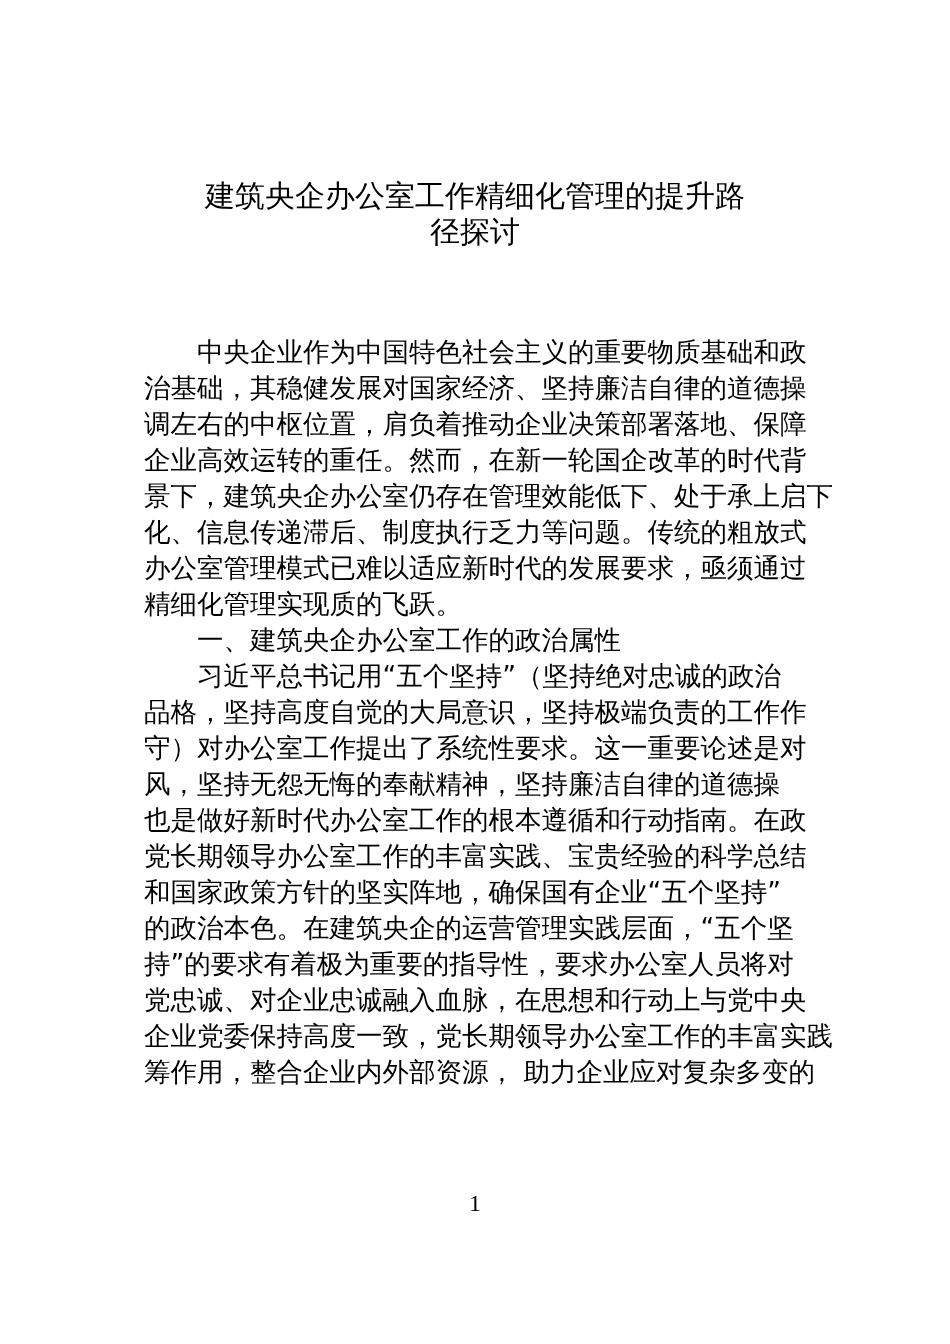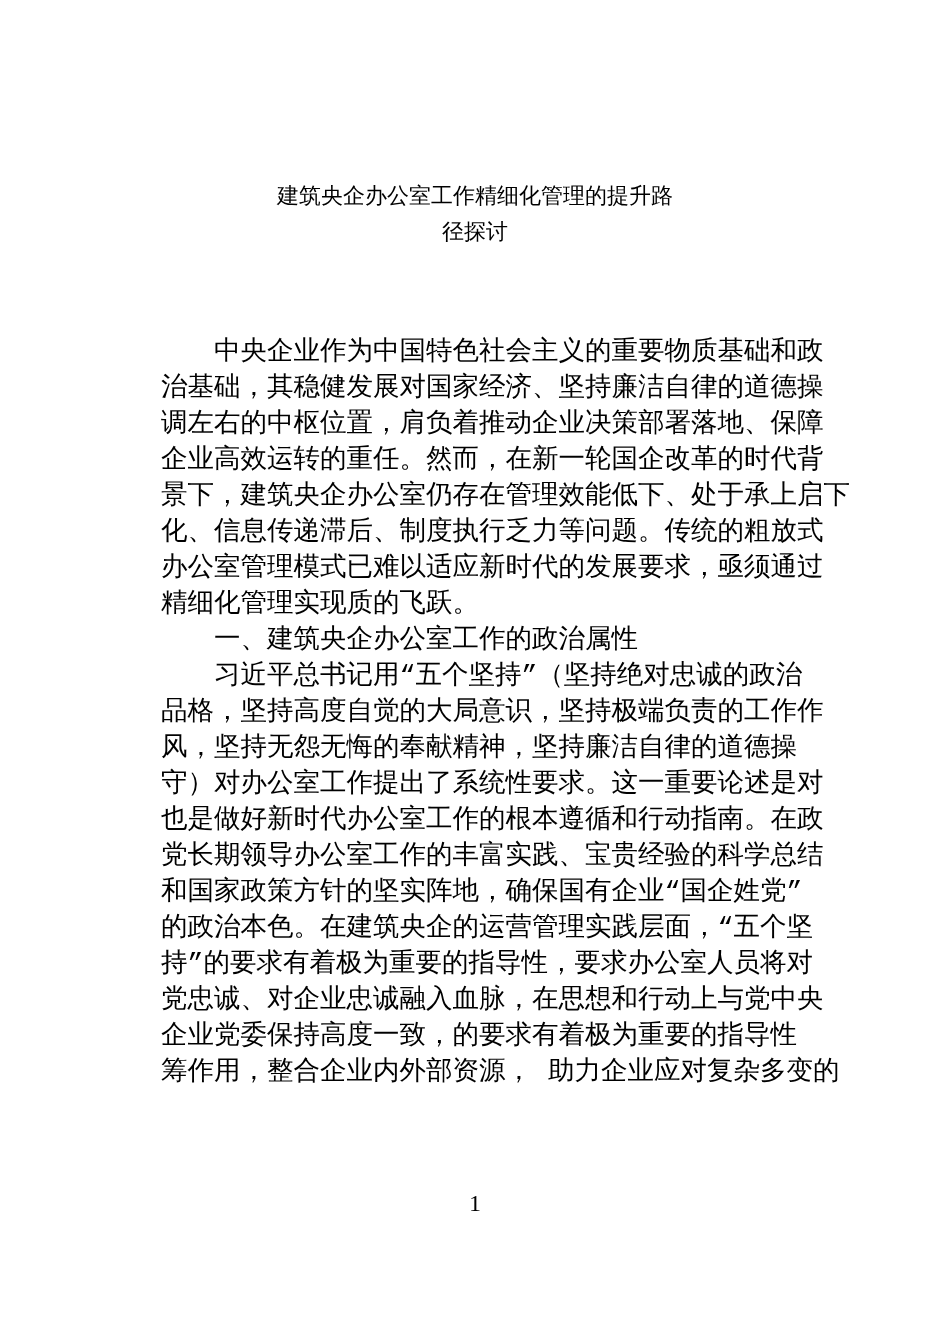--- a/index.html
+++ b/index.html
@@ -21,39 +21,38 @@
       top: 0;
       width: 950px;
       height: 1344px;
       background: #ffffff;
     }
     .title {
       position: absolute;
       left: 140px;
       width: 670px;
       text-align: center;
-      font-size: 22px;
+      font-size: 30px;
       line-height: 70px;
       top: 161px;
       margin: 0;
       font-weight: normal;
       letter-spacing: 0px;
     }
     .title .line {
       display: block;
       white-space: nowrap;
     }
     .body-text {
       position: absolute;
-      left: 161px;
+      left: 144px;
       top: 334px;
       width: 664px;
       font-size: 26.5px;
       line-height: 36px;
-      font-family: Liberation Mono, monospace;
     }
     .line {
       display: block;
       white-space: nowrap;
       height: 36px;
       overflow: visible;
     }
     .indent {
       padding-left: 53px;
     }
@@ -86,27 +85,27 @@
     <span class="line">企业高效运转的重任。然而，在新一轮国企改革的时代背</span>
     <span class="line">景下，建筑央企办公室仍存在管理效能低下、处于承上启下</span>
     <span class="line">化、信息传递滞后、制度执行乏力等问题。传统的粗放式</span>
     <span class="line">办公室管理模式已难以适应新时代的发展要求，亟须通过</span>
     <span class="line">精细化管理实现质的飞跃。</span>
 
     <span class="line indent">一、建筑央企办公室工作的政治属性</span>
 
     <span class="line indent">习近平总书记用“五个坚持”（坚持绝对忠诚的政治</span>
     <span class="line">品格，坚持高度自觉的大局意识，坚持极端负责的工作作</span>
+    <span class="line">守）对办公室工作提出了系统性要求。这一重要论述是对</span>
     <span class="line">风，坚持无怨无悔的奉献精神，坚持廉洁自律的道德操</span>
-    <span class="line">守）对办公室工作提出了系统性要求。这一重要论述是对</span>
     <span class="line">也是做好新时代办公室工作的根本遵循和行动指南。在政</span>
     <span class="line">党长期领导办公室工作的丰富实践、宝贵经验的科学总结</span>
-    <span class="line">和国家政策方针的坚实阵地，确保国有企业“国企姓党”</span>
+    <span class="line">和国家政策方针的坚实阵地，确保国有企业“五个坚持”</span>
     <span class="line">的政治本色。在建筑央企的运营管理实践层面，“五个坚</span>
     <span class="line">持”的要求有着极为重要的指导性，要求办公室人员将对</span>
     <span class="line">党忠诚、对企业忠诚融入血脉，在思想和行动上与党中央</span>
-    <span class="line">企业党委保持高度一致，的要求有着极为重要的指导性</span>
+    <span class="line">企业党委保持高度一致，党长期领导办公室工作的丰富实践</span>
     <span class="line">筹作用，整合企业内外部资源， 助力企业应对复杂多变的</span>
   </div>
 
   <div class="page-number">1</div>
 
 </div>
 
 </body></html>

